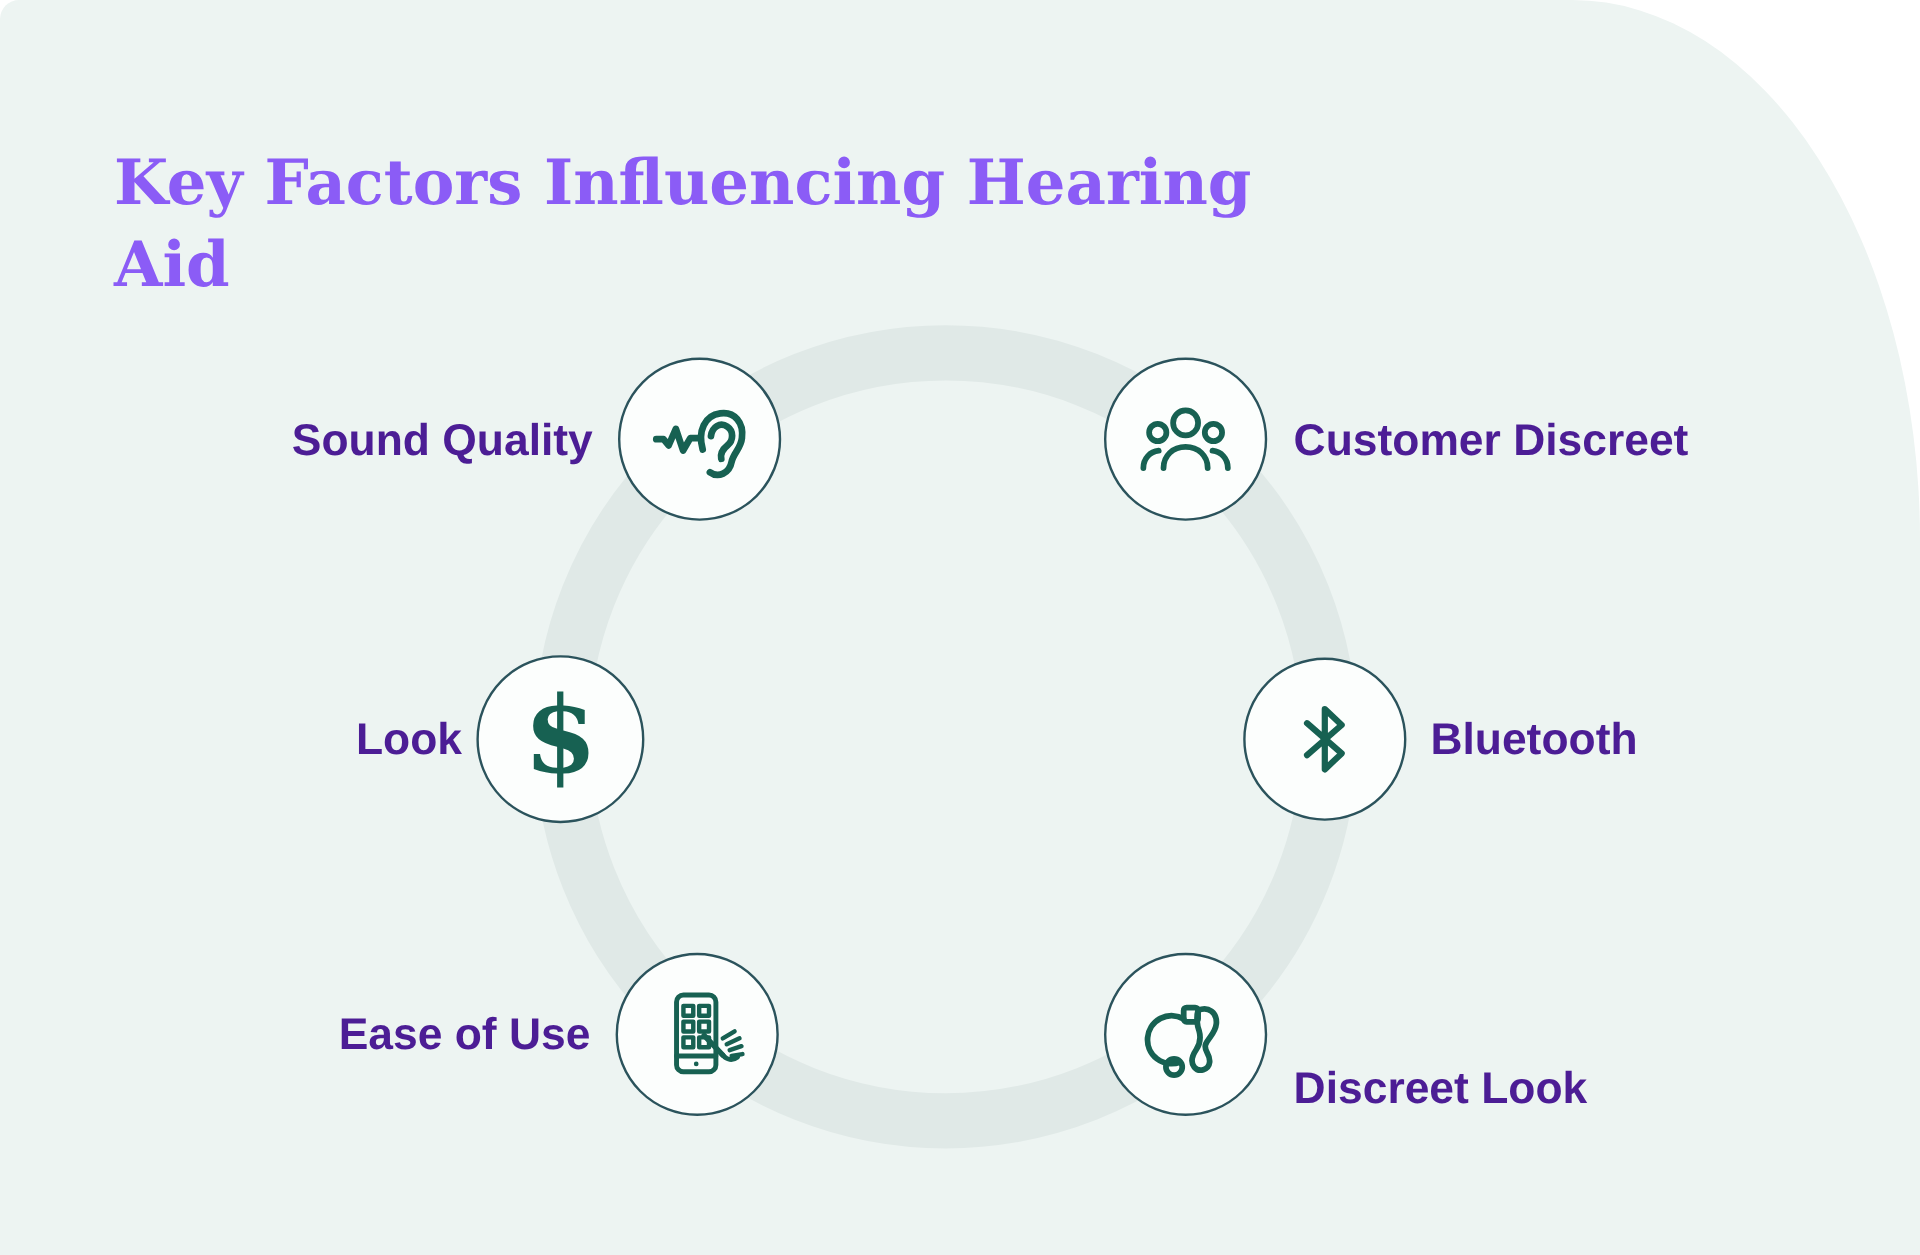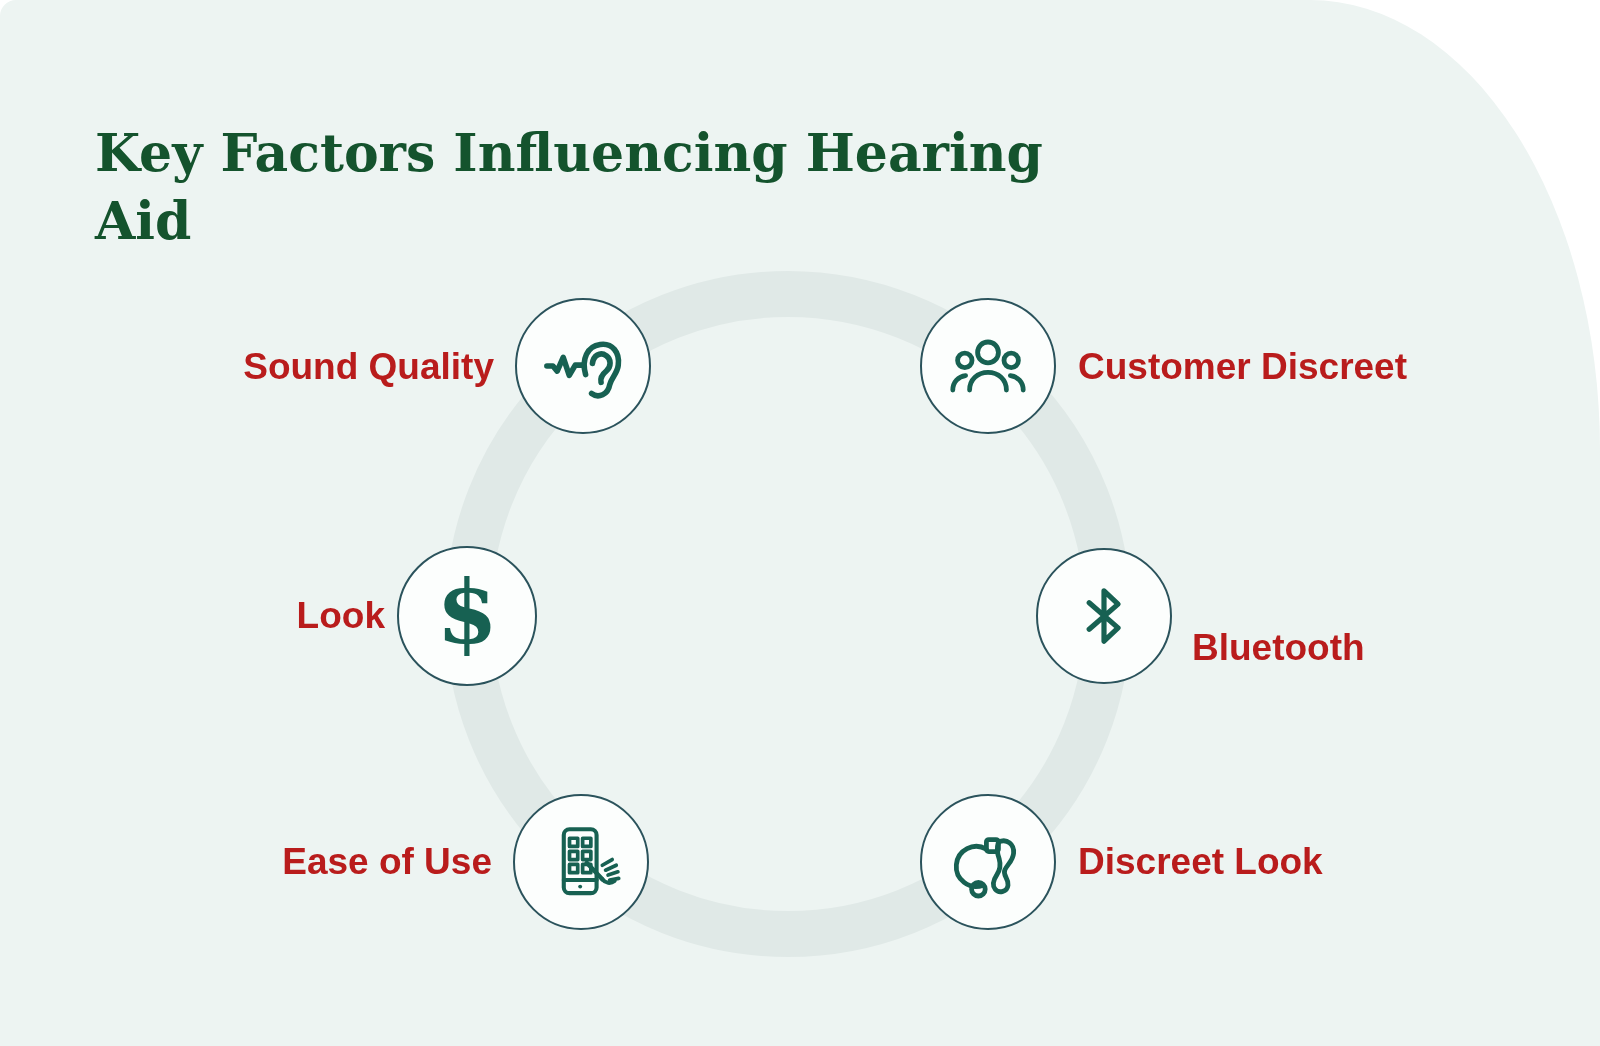--- a/index.html
+++ b/index.html
@@ -29,21 +29,21 @@
   }
   .title {
     position: absolute;
     left: 95px;
     top: 84px;
     width: 1060px;
     font-family: "DejaVu Serif", "Liberation Serif", serif;
     font-weight: 700;
     font-size: 52px;
     line-height: 68px;
-    color: #14532d;
+    color: #8b5cf6;
   }
   .title .line { display: block; }
   .circle {
     position: absolute;
     box-sizing: border-box;
     background: #fcfefd;
     border: 2px solid #2b535c;
     border-radius: 50%;
     display: flex;
     align-items: center;
@@ -52,31 +52,31 @@
   .c-sound    { left: 515px; top: 298px; width: 136px; height: 136px; }
   .c-support  { left: 920px; top: 298px; width: 136px; height: 136px; }
   .c-price    { left: 397px; top: 546px; width: 140px; height: 140px; }
   .c-bluetooth{ left: 1036px; top: 548px; width: 136px; height: 136px; }
   .c-ease     { left: 513px; top: 794px; width: 136px; height: 136px; }
   .c-discreet { left: 920px; top: 794px; width: 136px; height: 136px; }
   .label {
     position: absolute;
     font-size: 37px;
     font-weight: 700;
-    color: #b91c1c;
+    color: #4c1d95;
     line-height: 46px;
     white-space: nowrap;
   }
   .label.left  { text-align: right; }
   .l-sound    { right: 1106px; top: 344px; }
   .l-support  { left: 1078px;  top: 344px; }
   .l-price    { right: 1215px; top: 593px; }
-  .l-bluetooth{ left: 1192px;  top: 625px; }
+  .l-bluetooth{ left: 1192px;  top: 593px; }
   .l-ease     { right: 1108px; top: 839px; }
-  .l-discreet { left: 1078px;  top: 839px; }
+  .l-discreet { left: 1078px;  top: 884px; }
   .icon-svg { display: block; }
   .dollar {
     font-family: "DejaVu Serif", "Liberation Serif", serif;
     font-weight: 700;
     font-size: 88px;
     color: #176152;
     line-height: 1;
     transform: translateY(-4px);
   }
 </style>

